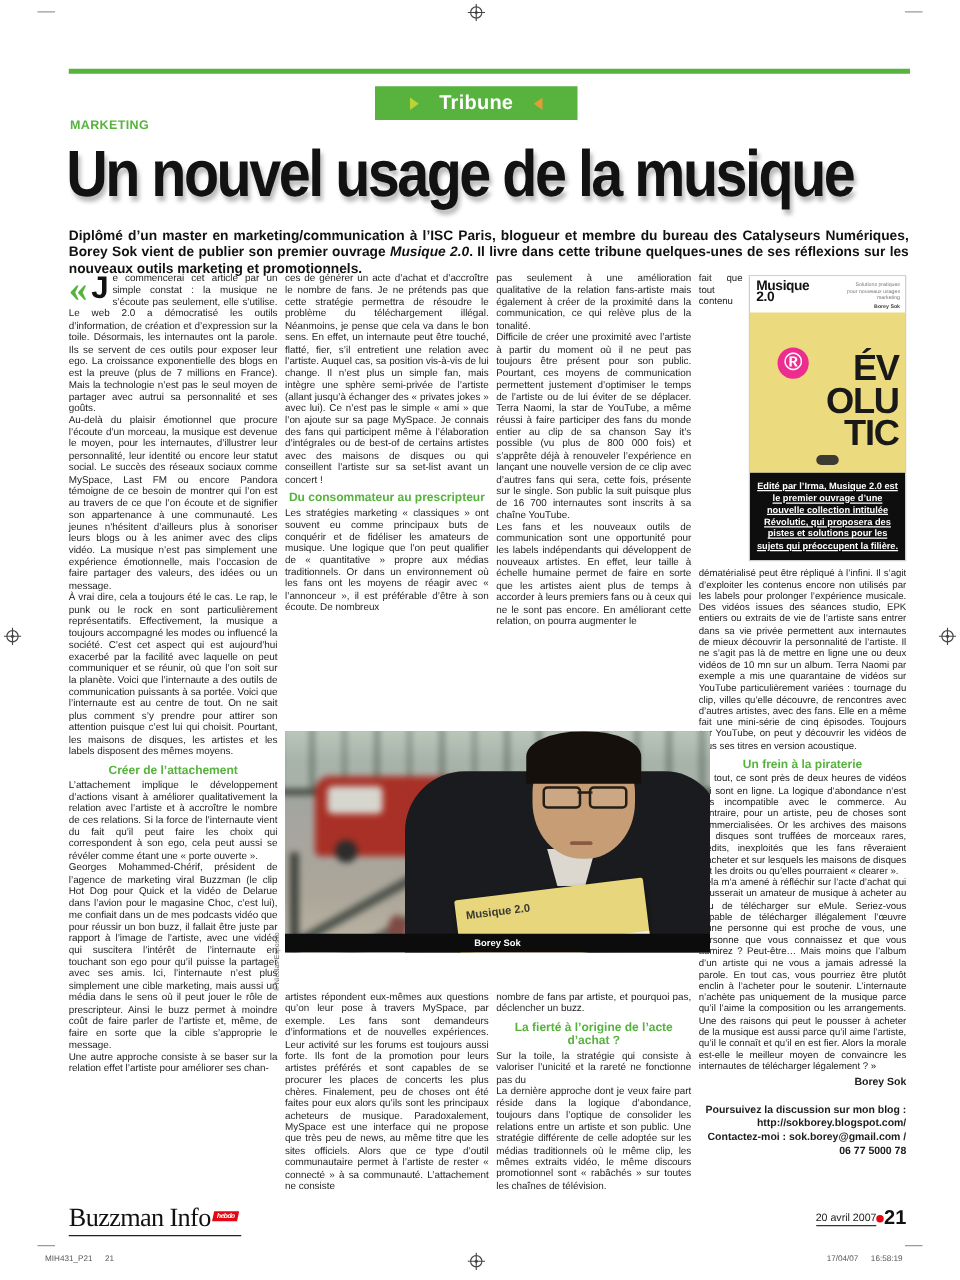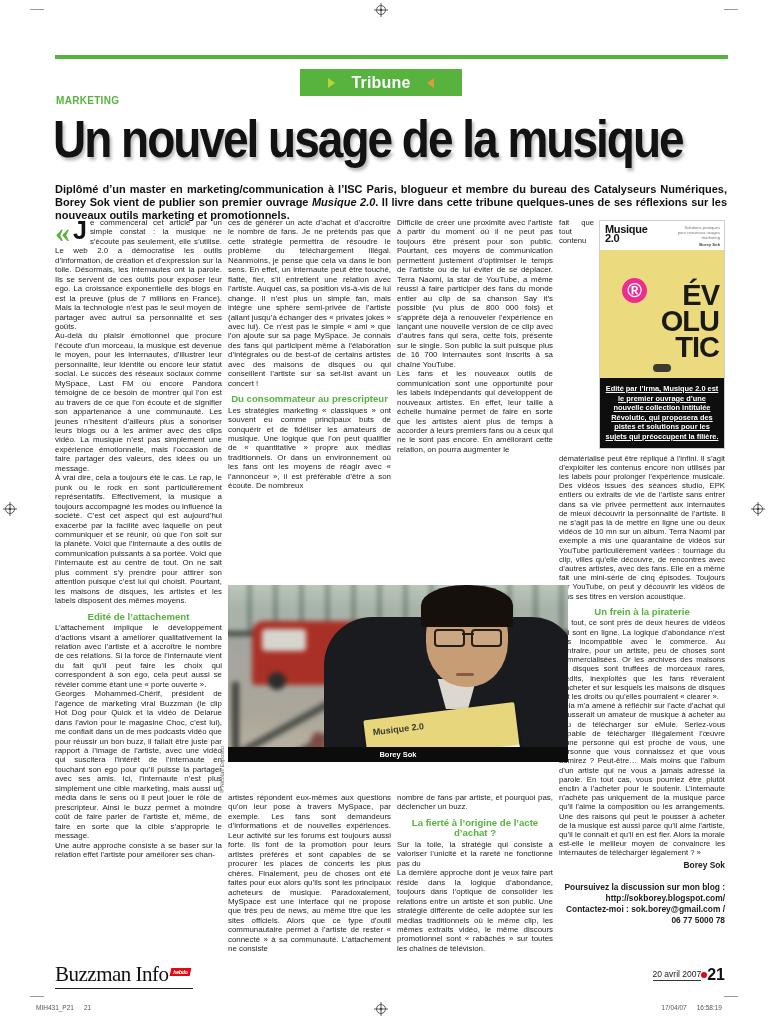--- a/index.html
+++ b/index.html
@@ -155,33 +155,34 @@
   </div>
 
   <div class="kicker">MARKETING</div>
   <div class="headline">Un nouvel usage de la musique</div>
   <p class="standfirst"><span>Diplômé d’un master en marketing/communication à l’ISC Paris, blogueur et membre du bureau des Catalyseurs Numériques, Borey Sok vient de publier son premier ouvrage </span><span class="it">Musique 2.0</span><span>. Il livre dans cette tribune quelques-unes de ses réflexions sur les nouveaux outils marketing et promotionnels.</span></p>
 
   <div class="col" id="col1">
     <p><span class="qmark">«</span><span class="dropcap">J</span><span>e commencerai cet article par un simple constat : la musique ne s’écoute pas seulement, elle s’utilise. Le web 2.0 a démocratisé les outils d’information, de création et d’expression sur la toile. Désormais, les internautes ont la parole. Ils se servent de ces outils pour exposer leur ego. La croissance exponentielle des blogs en est la preuve (plus de 7 millions en France). Mais la technologie n’est pas le seul moyen de partager avec autrui sa personnalité et ses goûts.</span></p>
     <p>Au-delà du plaisir émotionnel que procure l’écoute d’un morceau, la musique est devenue le moyen, pour les internautes, d’illustrer leur personnalité, leur identité ou encore leur statut social. Le succès des réseaux sociaux comme MySpace, Last FM ou encore Pandora témoigne de ce besoin de montrer qui l’on est au travers de ce que l’on écoute et de signifier son appartenance à une communauté. Les jeunes n’hésitent d’ailleurs plus à sonoriser leurs blogs ou à les animer avec des clips vidéo. La musique n’est pas simplement une expérience émotionnelle, mais l’occasion de faire partager des valeurs, des idées ou un message.</p>
     <p>À vrai dire, cela a toujours été le cas. Le rap, le punk ou le rock en sont particulièrement représentatifs. Effectivement, la musique a toujours accompagné les modes ou influencé la société. C’est cet aspect qui est aujourd’hui exacerbé par la facilité avec laquelle on peut communiquer et se réunir, où que l’on soit sur la planète. Voici que l’internaute a des outils de communication puissants à sa portée. Voici que l’internaute est au centre de tout. On ne sait plus comment s’y prendre pour attirer son attention puisque c’est lui qui choisit. Pourtant, les maisons de disques, les artistes et les labels disposent des mêmes moyens.</p>
-    <h4>Edité de l’attachement</h4>
+    <h4>Créer de l’attachement</h4>
     <p>L’attachement implique le développement d’actions visant à améliorer qualitativement la relation avec l’artiste et à accroître le nombre de ces relations. Si la force de l’internaute vient du fait qu’il peut faire les choix qui correspondent à son ego, cela peut aussi se révéler comme étant une « porte ouverte ».</p>
     <p>Georges Mohammed-Chérif, président de l’agence de marketing viral Buzzman (le clip Hot Dog pour Quick et la vidéo de Delarue dans l’avion pour le magasine Choc, c’est lui), me confiait dans un de mes podcasts vidéo que pour réussir un bon buzz, il fallait être juste par rapport à l’image de l’artiste, avec une vidéo qui suscitera l’intérêt de l’internaute en touchant son ego pour qu’il puisse la partager avec ses amis. Ici, l’internaute n’est plus simplement une cible marketing, mais aussi un média dans le sens où il peut jouer le rôle de prescripteur. Ainsi le buzz permet à moindre coût de faire parler de l’artiste et, même, de faire en sorte que la cible s’approprie le message.</p>
     <p>Une autre approche consiste à se baser sur la relation effet l’artiste pour améliorer ses chan-</p>
   </div>
 
   <div class="col" id="col2t">
     <p>ces de générer un acte d’achat et d’accroître le nombre de fans. Je ne prétends pas que cette stratégie permettra de résoudre le problème du téléchargement illégal. Néanmoins, je pense que cela va dans le bon sens. En effet, un internaute peut être touché, flatté, fier, s’il entretient une relation avec l’artiste. Auquel cas, sa position vis-à-vis de lui change. Il n’est plus un simple fan, mais intègre une sphère semi-privée de l’artiste (allant jusqu’à échanger des « privates jokes » avec lui). Ce n’est pas le simple « ami » que l’on ajoute sur sa page MySpace. Je connais des fans qui participent même à l’élaboration d’intégrales ou de best-of de certains artistes avec des maisons de disques ou qui conseillent l’artiste sur sa set-list avant un concert !</p>
     <h4>Du consommateur au prescripteur</h4>
     <p>Les stratégies marketing « classiques » ont souvent eu comme principaux buts de conquérir et de fidéliser les amateurs de musique. Une logique que l’on peut qualifier de « quantitative » propre aux médias traditionnels. Or dans un environnement où les fans ont les moyens de réagir avec « l’annonceur », il est préférable d’être à son écoute. De nombreux</p>
   </div>
 
   <div class="col" id="col3t">
+    <p>pas seulement à une amélioration qualitative de la relation fans-artiste mais également à créer de la proximité dans la communication, ce qui relève plus de la tonalité.</p>
     <p>Difficile de créer une proximité avec l’artiste à partir du moment où il ne peut pas toujours être présent pour son public. Pourtant, ces moyens de communication permettent justement d’optimiser le temps de l’artiste ou de lui éviter de se déplacer. Terra Naomi, la star de YouTube, a même réussi à faire participer des fans du monde entier au clip de sa chanson Say it’s possible (vu plus de 800 000 fois) et s’apprête déjà à renouveler l’expérience en lançant une nouvelle version de ce clip avec d’autres fans qui sera, cette fois, présente sur le single. Son public la suit puisque plus de 16 700 internautes sont inscrits à sa chaîne YouTube.</p>
     <p>Les fans et les nouveaux outils de communication sont une opportunité pour les labels indépendants qui développent de nouveaux artistes. En effet, leur taille à échelle humaine permet de faire en sorte que les artistes aient plus de temps à accorder à leurs premiers fans ou à ceux qui ne le sont pas encore. En améliorant cette relation, on pourra augmenter le</p>
   </div>
 
   <div class="col" id="col2b">
     <p>artistes répondent eux-mêmes aux questions qu’on leur pose à travers MySpace, par exemple. Les fans sont demandeurs d’informations et de nouvelles expériences. Leur activité sur les forums est toujours aussi forte. Ils font de la promotion pour leurs artistes préférés et sont capables de se procurer les places de concerts les plus chères. Finalement, peu de choses ont été faites pour eux alors qu’ils sont les principaux acheteurs de musique. Paradoxalement, MySpace est une interface qui ne propose que très peu de news, au même titre que les sites officiels. Alors que ce type d’outil communautaire permet à l’artiste de rester « connecté » à sa communauté. L’attachement ne consiste</p>
   </div>
 
   <div class="col" id="col3b">
     <p>nombre de fans par artiste, et pourquoi pas, déclencher un buzz.</p>

